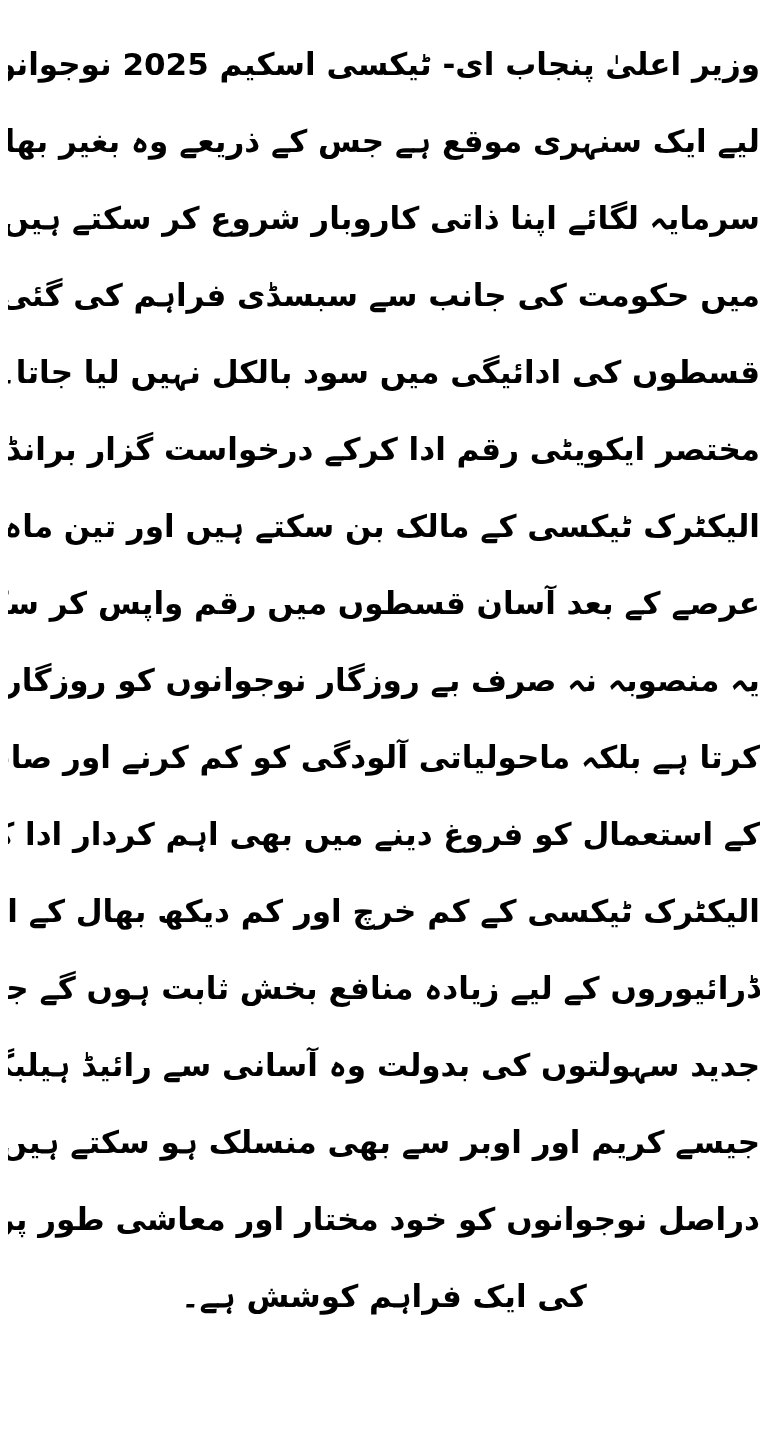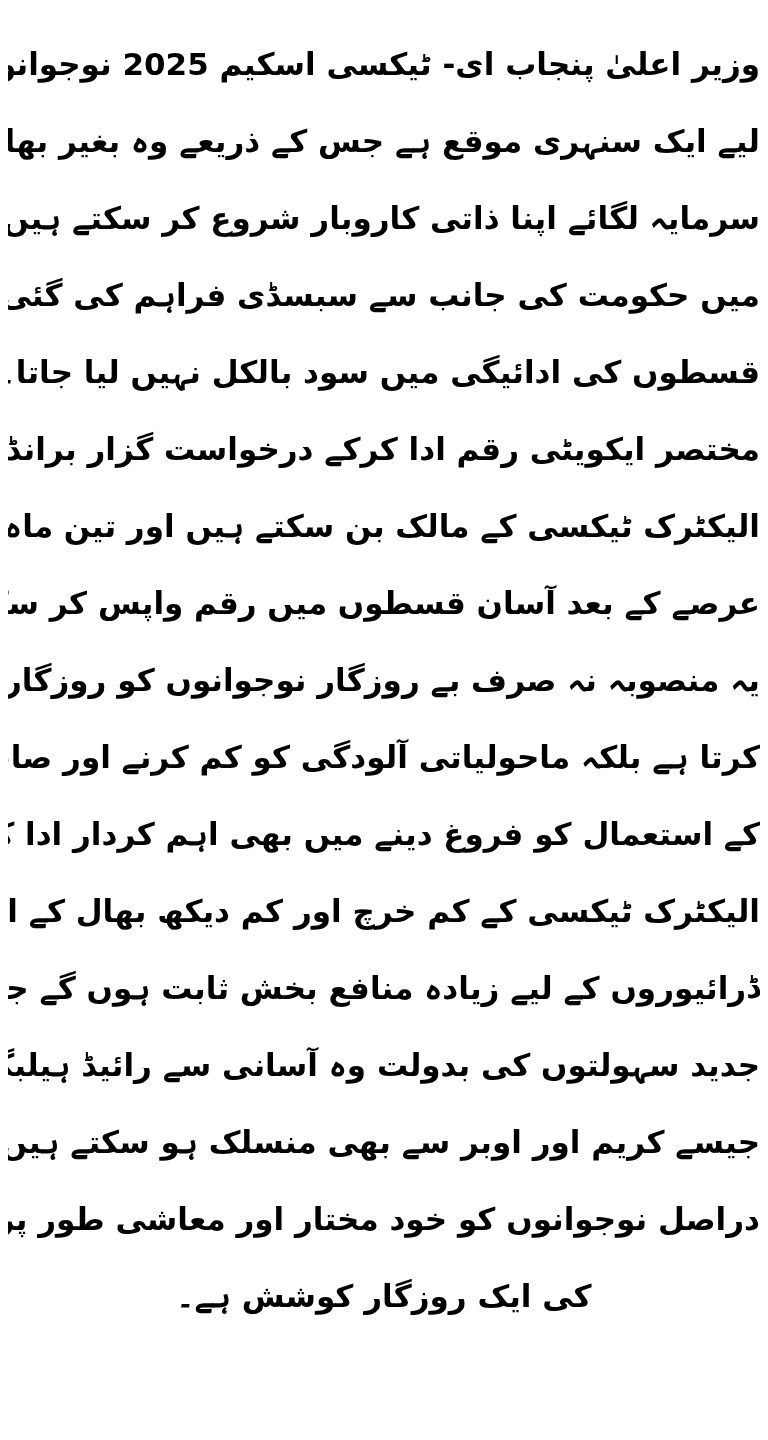--- a/index.html
+++ b/index.html
@@ -54,15 +54,15 @@
     <div class="line">الیکٹرک ٹیکسی کے مالک بن سکتے ہیں اور تین ماہ کے رعایتی</div>
     <div class="line">عرصے کے بعد آسان قسطوں میں رقم واپس کر سکتے ہیں۔</div>
     <div class="line">یہ منصوبہ نہ صرف بے روزگار نوجوانوں کو روزگار فراہم</div>
     <div class="line">کرتا ہے بلکہ ماحولیاتی آلودگی کو کم کرنے اور صاف توانائی</div>
     <div class="line">کے استعمال کو فروغ دینے میں بھی اہم کردار ادا کرے گا۔</div>
     <div class="line">الیکٹرک ٹیکسی کے کم خرچ اور کم دیکھ بھال کے اخراجات</div>
     <div class="line">ڈرائیوروں کے لیے زیادہ منافع بخش ثابت ہوں گے جبکہ</div>
     <div class="line">جدید سہولتوں کی بدولت وہ آسانی سے رائیڈ ہیلبگ ایپس</div>
     <div class="line">جیسے کریم اور اوبر سے بھی منسلک ہو سکتے ہیں۔ یہ اسکیم</div>
     <div class="line">دراصل نوجوانوں کو خود مختار اور معاشی طور پر مستحکم بنانے</div>
-    <div class="line center">کی ایک روزگار کوشش ہے۔</div>
+    <div class="line center">کی ایک فراہم کوشش ہے۔</div>
   </div>
 </div>
 
 </body></html>

